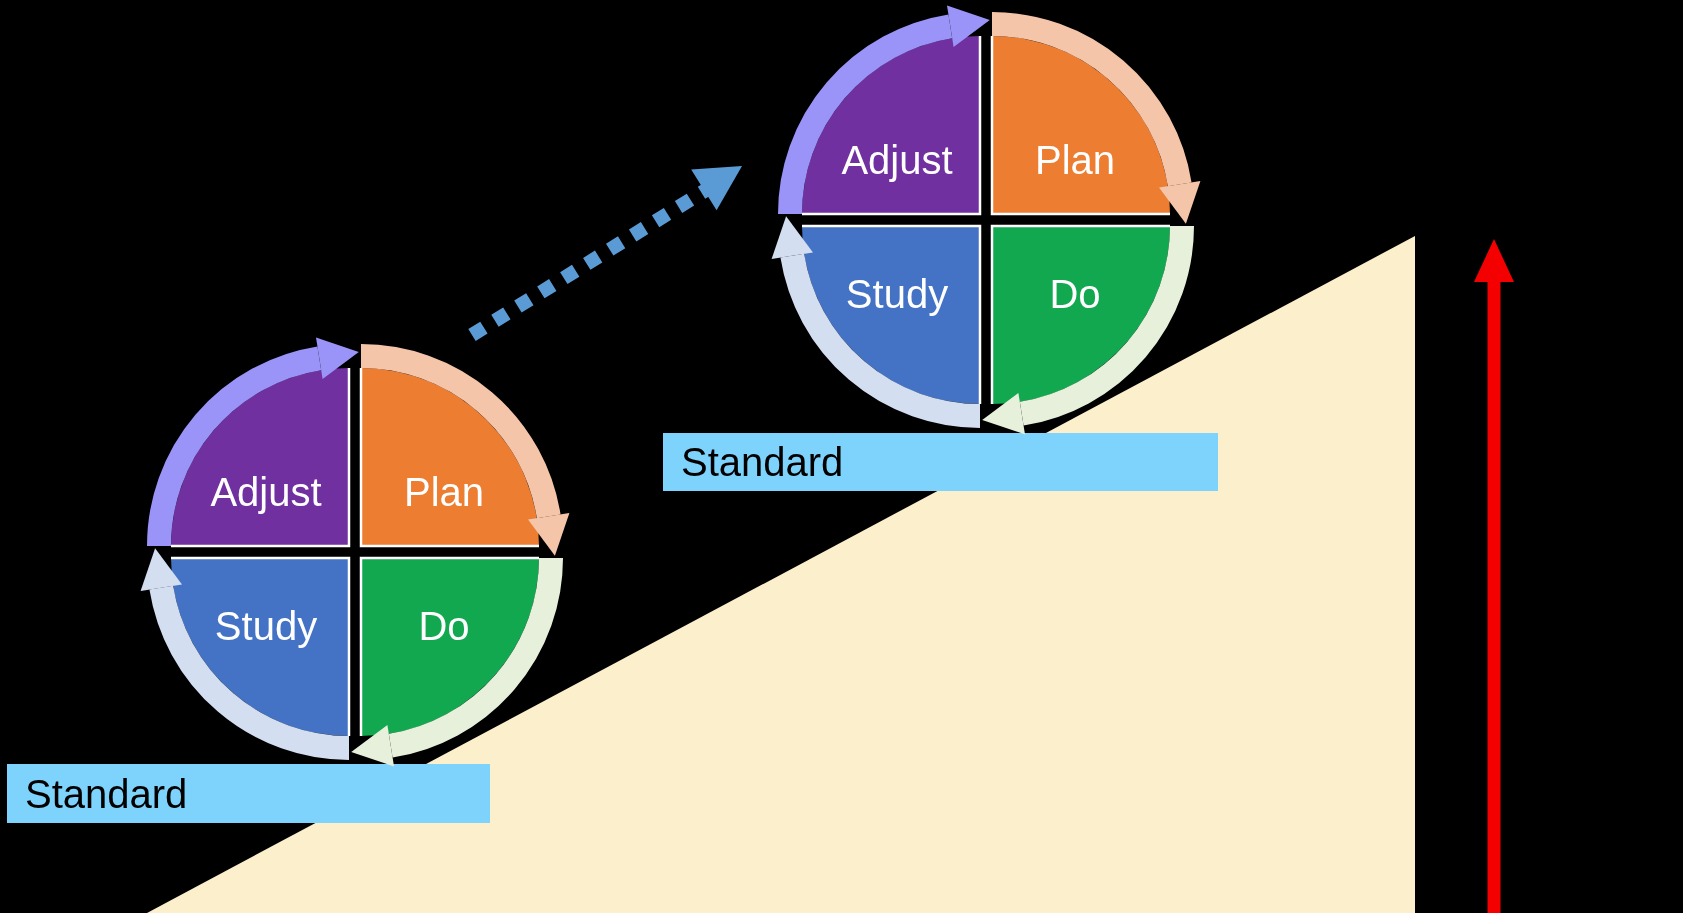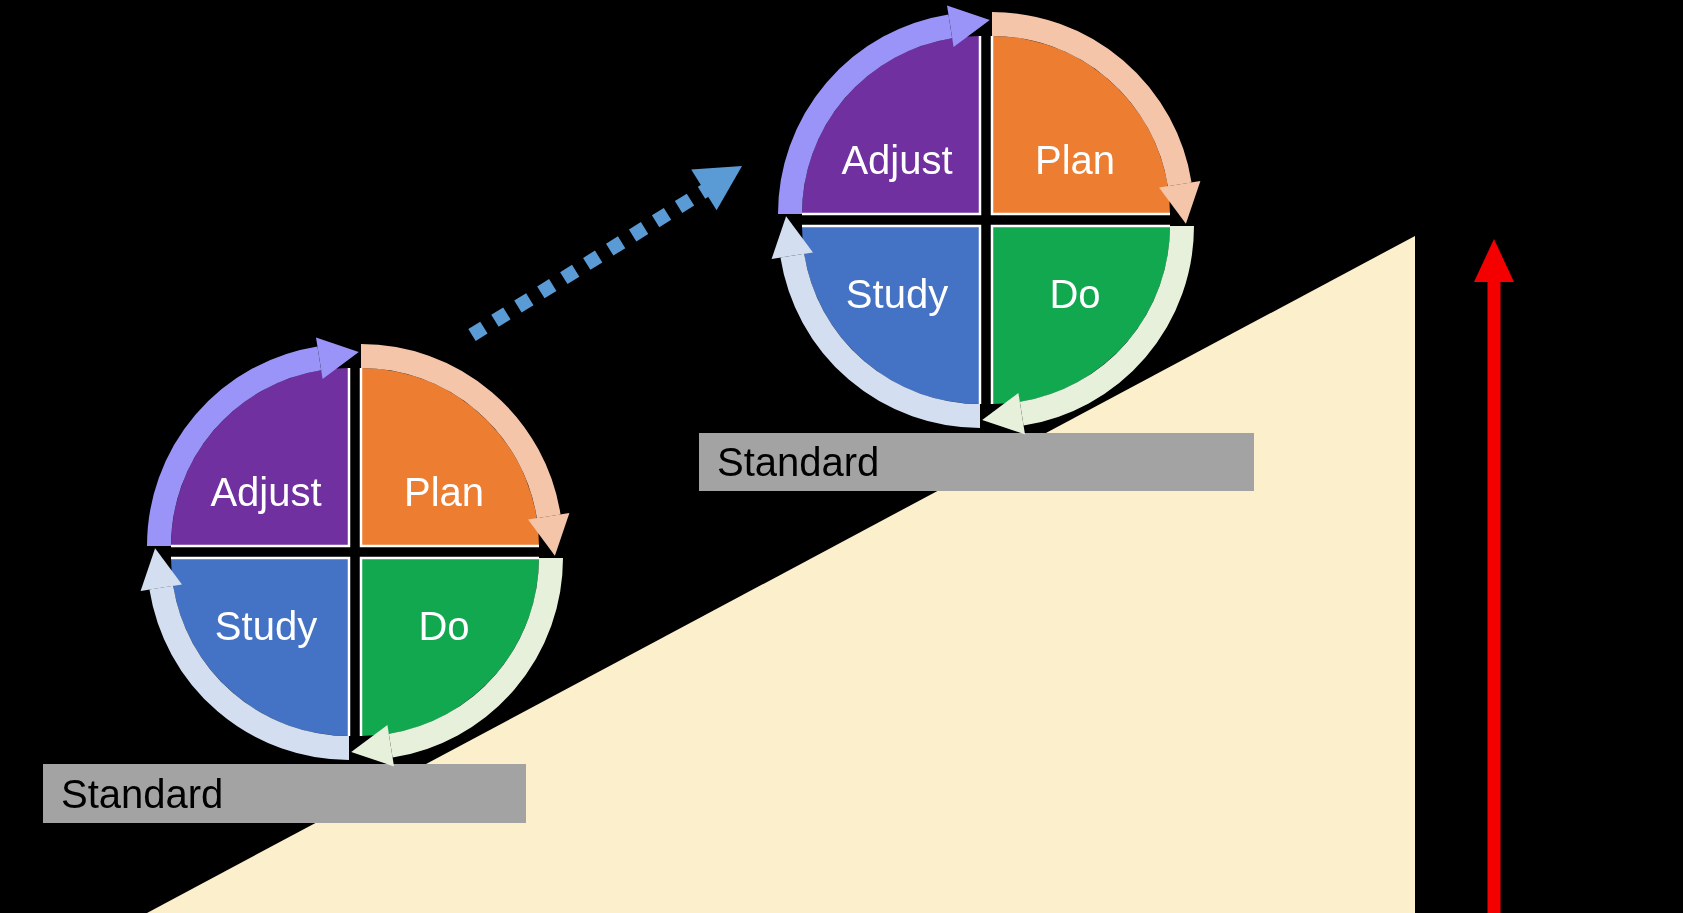--- a/index.html
+++ b/index.html
@@ -6,24 +6,24 @@
   .canvas{
     position:relative;
     width:1683px;height:913px;
     background:#000;
     overflow:hidden;
     font-family:"Liberation Sans", sans-serif;
   }
   .layer{position:absolute;left:0;top:0;}
   .standard-bar{
     position:absolute;
-    background:#a3a3a3;
+    background:#7dd3fc;
     display:flex;align-items:center;
     padding-left:18px;box-sizing:border-box;
-    color:#000;font-size:40px;line-height:1;margin-left:36px;
+    color:#000;font-size:40px;line-height:1;
   }
   .standard-bar.lower{left:7px;top:764px;width:483px;height:59px;}
   .standard-bar.upper{left:663px;top:433px;width:555px;height:58px;}
   .cycle{position:absolute;width:460px;height:460px;}
   .cycle.lower{left:125px;top:322px;}
   .cycle.upper{left:756px;top:-10px;}
   .cycle text{
     font-family:"Liberation Sans", sans-serif;
     font-size:40px;
     text-anchor:middle;

